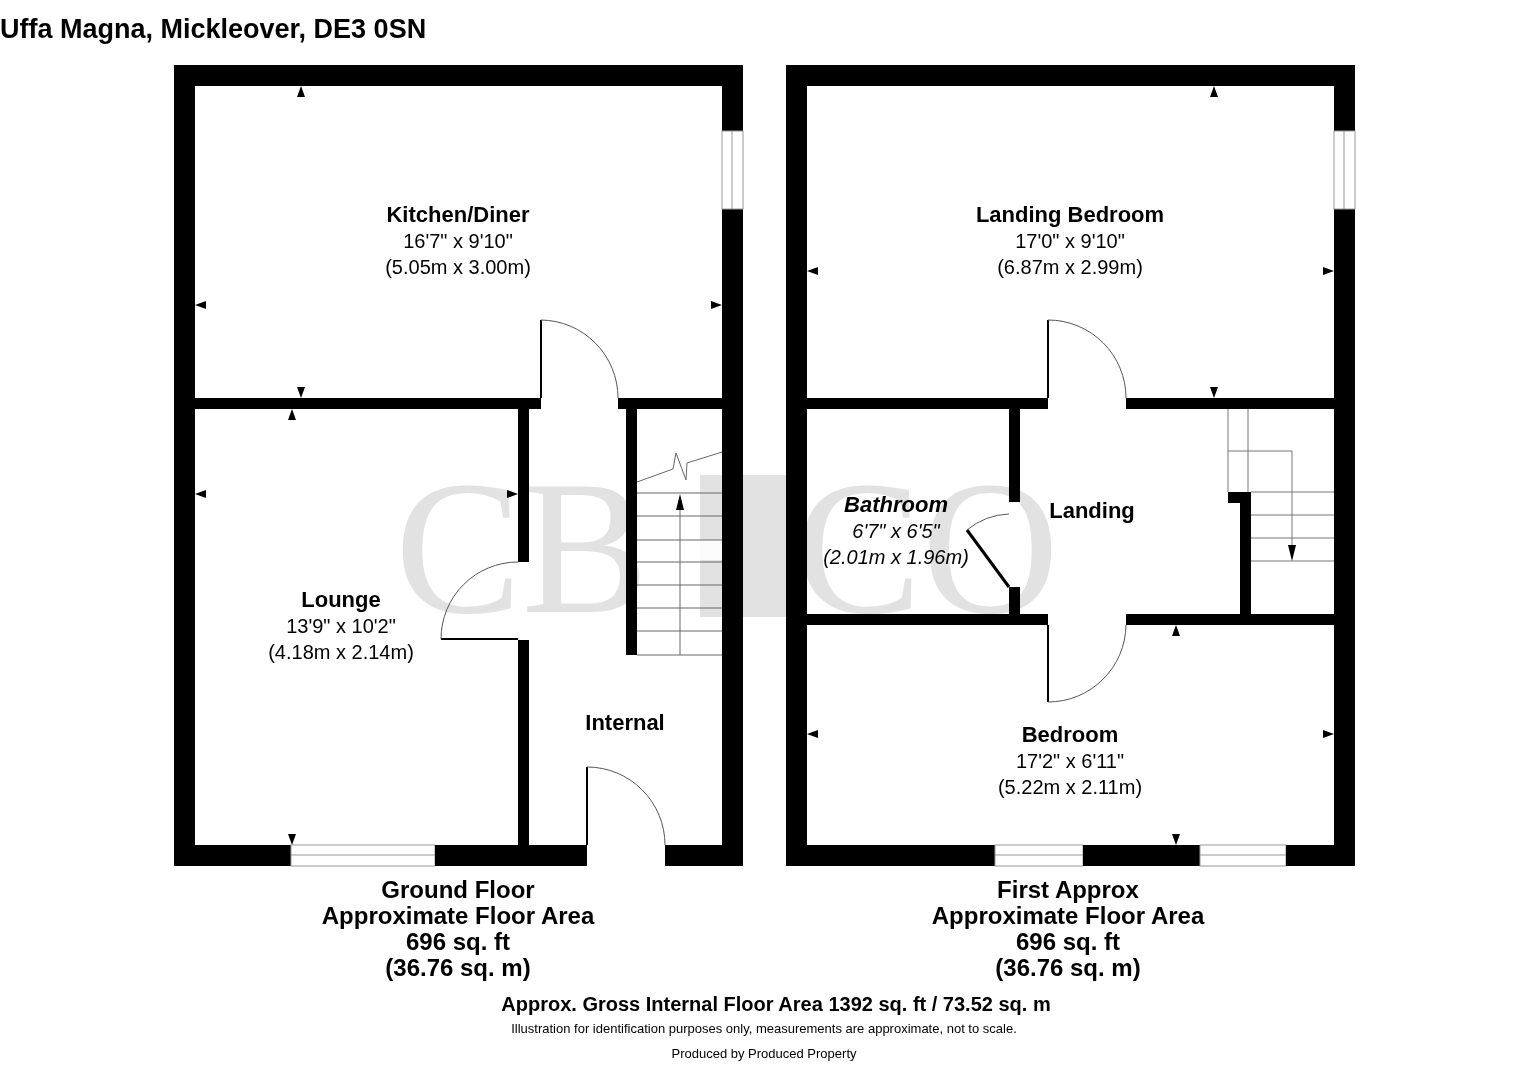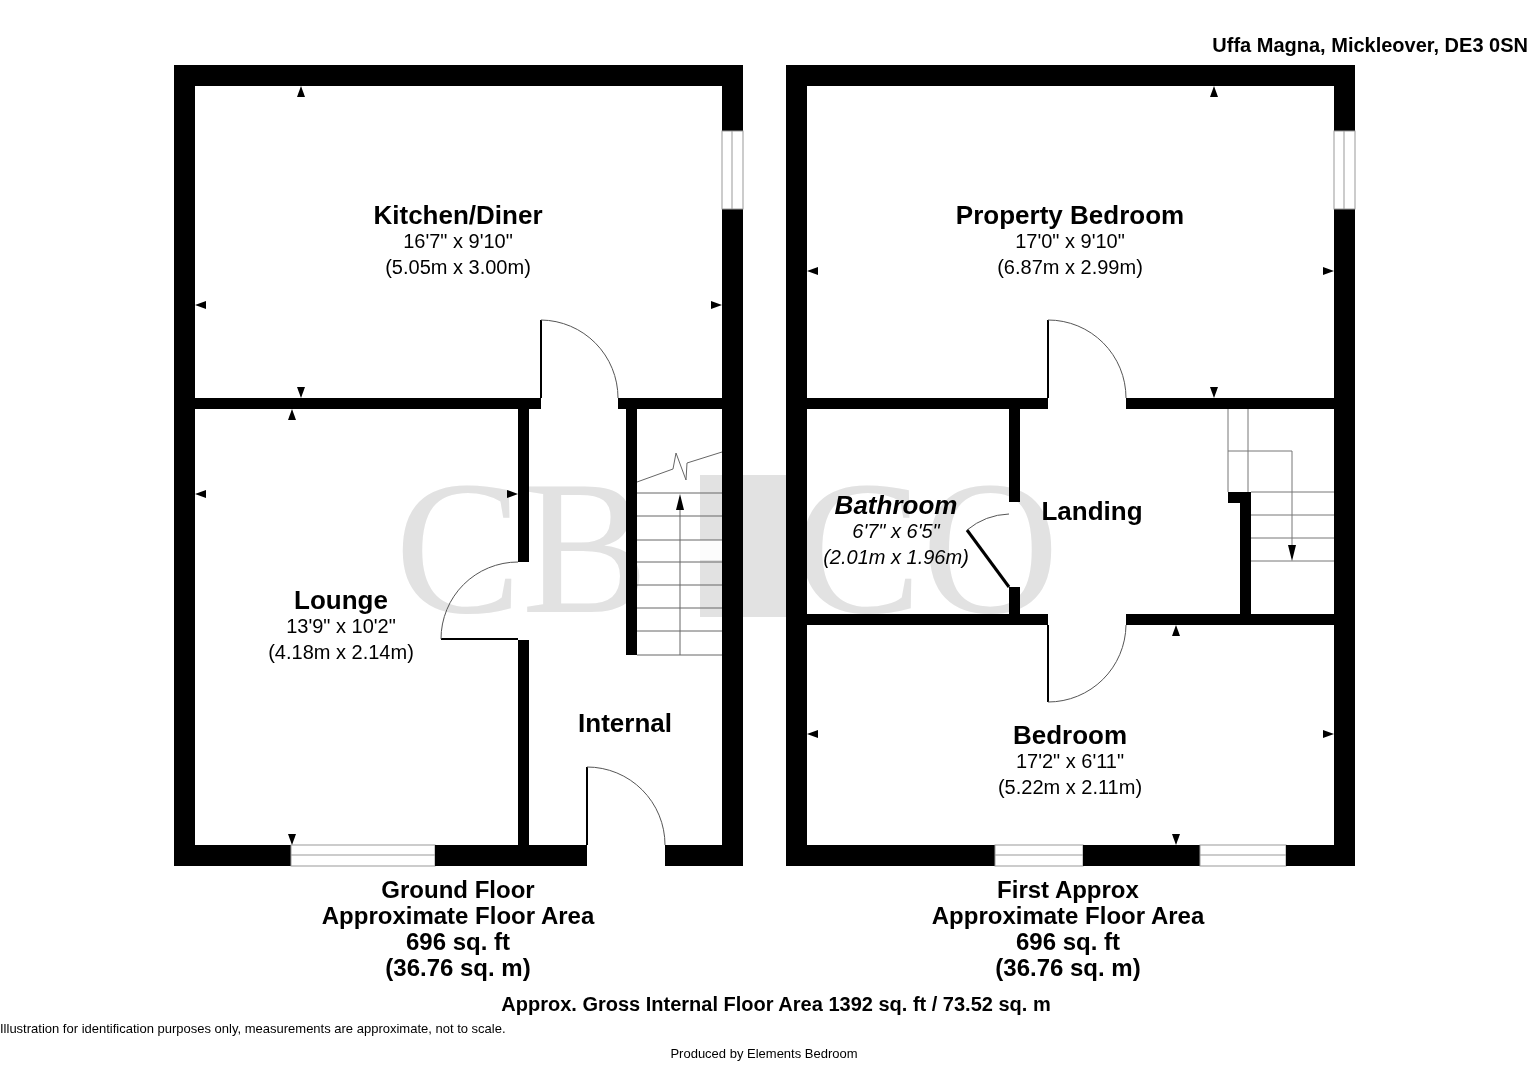--- a/index.html
+++ b/index.html
@@ -1,25 +1,25 @@
 <!DOCTYPE html>
 <html><head>
 <meta charset="utf-8">
 <style>
   html, body { margin: 0; padding: 0; background: #ffffff; }
   body { width: 1528px; height: 1080px; position: relative; overflow: hidden; font-family: "Liberation Sans", sans-serif; color: #000; }
-  .title { position: absolute; left: 0; top: 14px; width: 1528px; text-align: right; font-size: 20px; font-weight: bold; margin-top: 20px; }
+  .title { position: absolute; left: 0; top: 14px; width: 1528px; text-align: left; font-size: 27px; font-weight: bold; }
   svg.plan { position: absolute; left: 0; top: 0; }
   .lbl { position: absolute; text-align: center; transform: translateX(-50%); white-space: nowrap; line-height: 26px; }
-  .lbl .name { font-weight: bold; font-size: 26px; display: block; }
+  .lbl .name { font-weight: bold; font-size: 22px; display: block; }
   .lbl .dim { font-size: 20px; display: block; }
   .floor-caption { position: absolute; text-align: center; transform: translateX(-50%); font-weight: bold; font-size: 24px; line-height: 26px; white-space: nowrap; }
   .floor-caption span { display: block; }
   .gross { position: absolute; left: 0; width: 1528px; top: 993px; text-align: center; font-weight: bold; font-size: 20px; padding-left: 12px; }
-  .disclaimer { position: absolute; left: 0; width: 1528px; top: 1021px; text-align: left; font-size: 13px; }
+  .disclaimer { position: absolute; left: 0; width: 1528px; top: 1021px; text-align: center; font-size: 13px; }
   .producer { position: absolute; left: 0; width: 1528px; top: 1046px; text-align: center; font-size: 13px; }
 </style>
 </head>
 <body>
 
 <div class="title">Uffa Magna, Mickleover, DE3 0SN</div>
 
 <svg class="plan" width="1528" height="1080" viewBox="0 0 1528 1080">
 
   <g fill="#e2e2e2">
@@ -177,21 +177,21 @@
 <div class="lbl" style="left:341px; top:587px;">
   <span class="name">Lounge</span>
   <span class="dim">13'9" x 10'2"</span>
   <span class="dim">(4.18m x 2.14m)</span>
 </div>
 <div class="lbl" style="left:625px; top:710px;">
   <span class="name">Internal</span>
 </div>
 
 <div class="lbl" style="left:1070px; top:202px;">
-  <span class="name">Property Bedroom</span>
+  <span class="name">Landing Bedroom</span>
   <span class="dim">17'0" x 9'10"</span>
   <span class="dim">(6.87m x 2.99m)</span>
 </div>
 <div class="lbl" style="left:896px; top:492px;font-style:italic;">
   <span class="name">Bathroom</span>
   <span class="dim">6'7" x 6'5"</span>
   <span class="dim">(2.01m x 1.96m)</span>
 </div>
 <div class="lbl" style="left:1092px; top:498px;">
   <span class="name">Landing</span>
@@ -210,13 +210,13 @@
 </div>
 <div class="floor-caption" style="left:1068px; top:877px;">
   <span>First Approx</span>
   <span>Approximate Floor Area</span>
   <span>696 sq. ft</span>
   <span>(36.76 sq. m)</span>
 </div>
 
 <div class="gross">Approx. Gross Internal Floor Area 1392 sq. ft / 73.52 sq. m</div>
 <div class="disclaimer">Illustration for identification purposes only, measurements are approximate, not to scale.</div>
-<div class="producer">Produced by Elements Bedroom</div>
+<div class="producer">Produced by Produced Property</div>
 
 </body></html>

